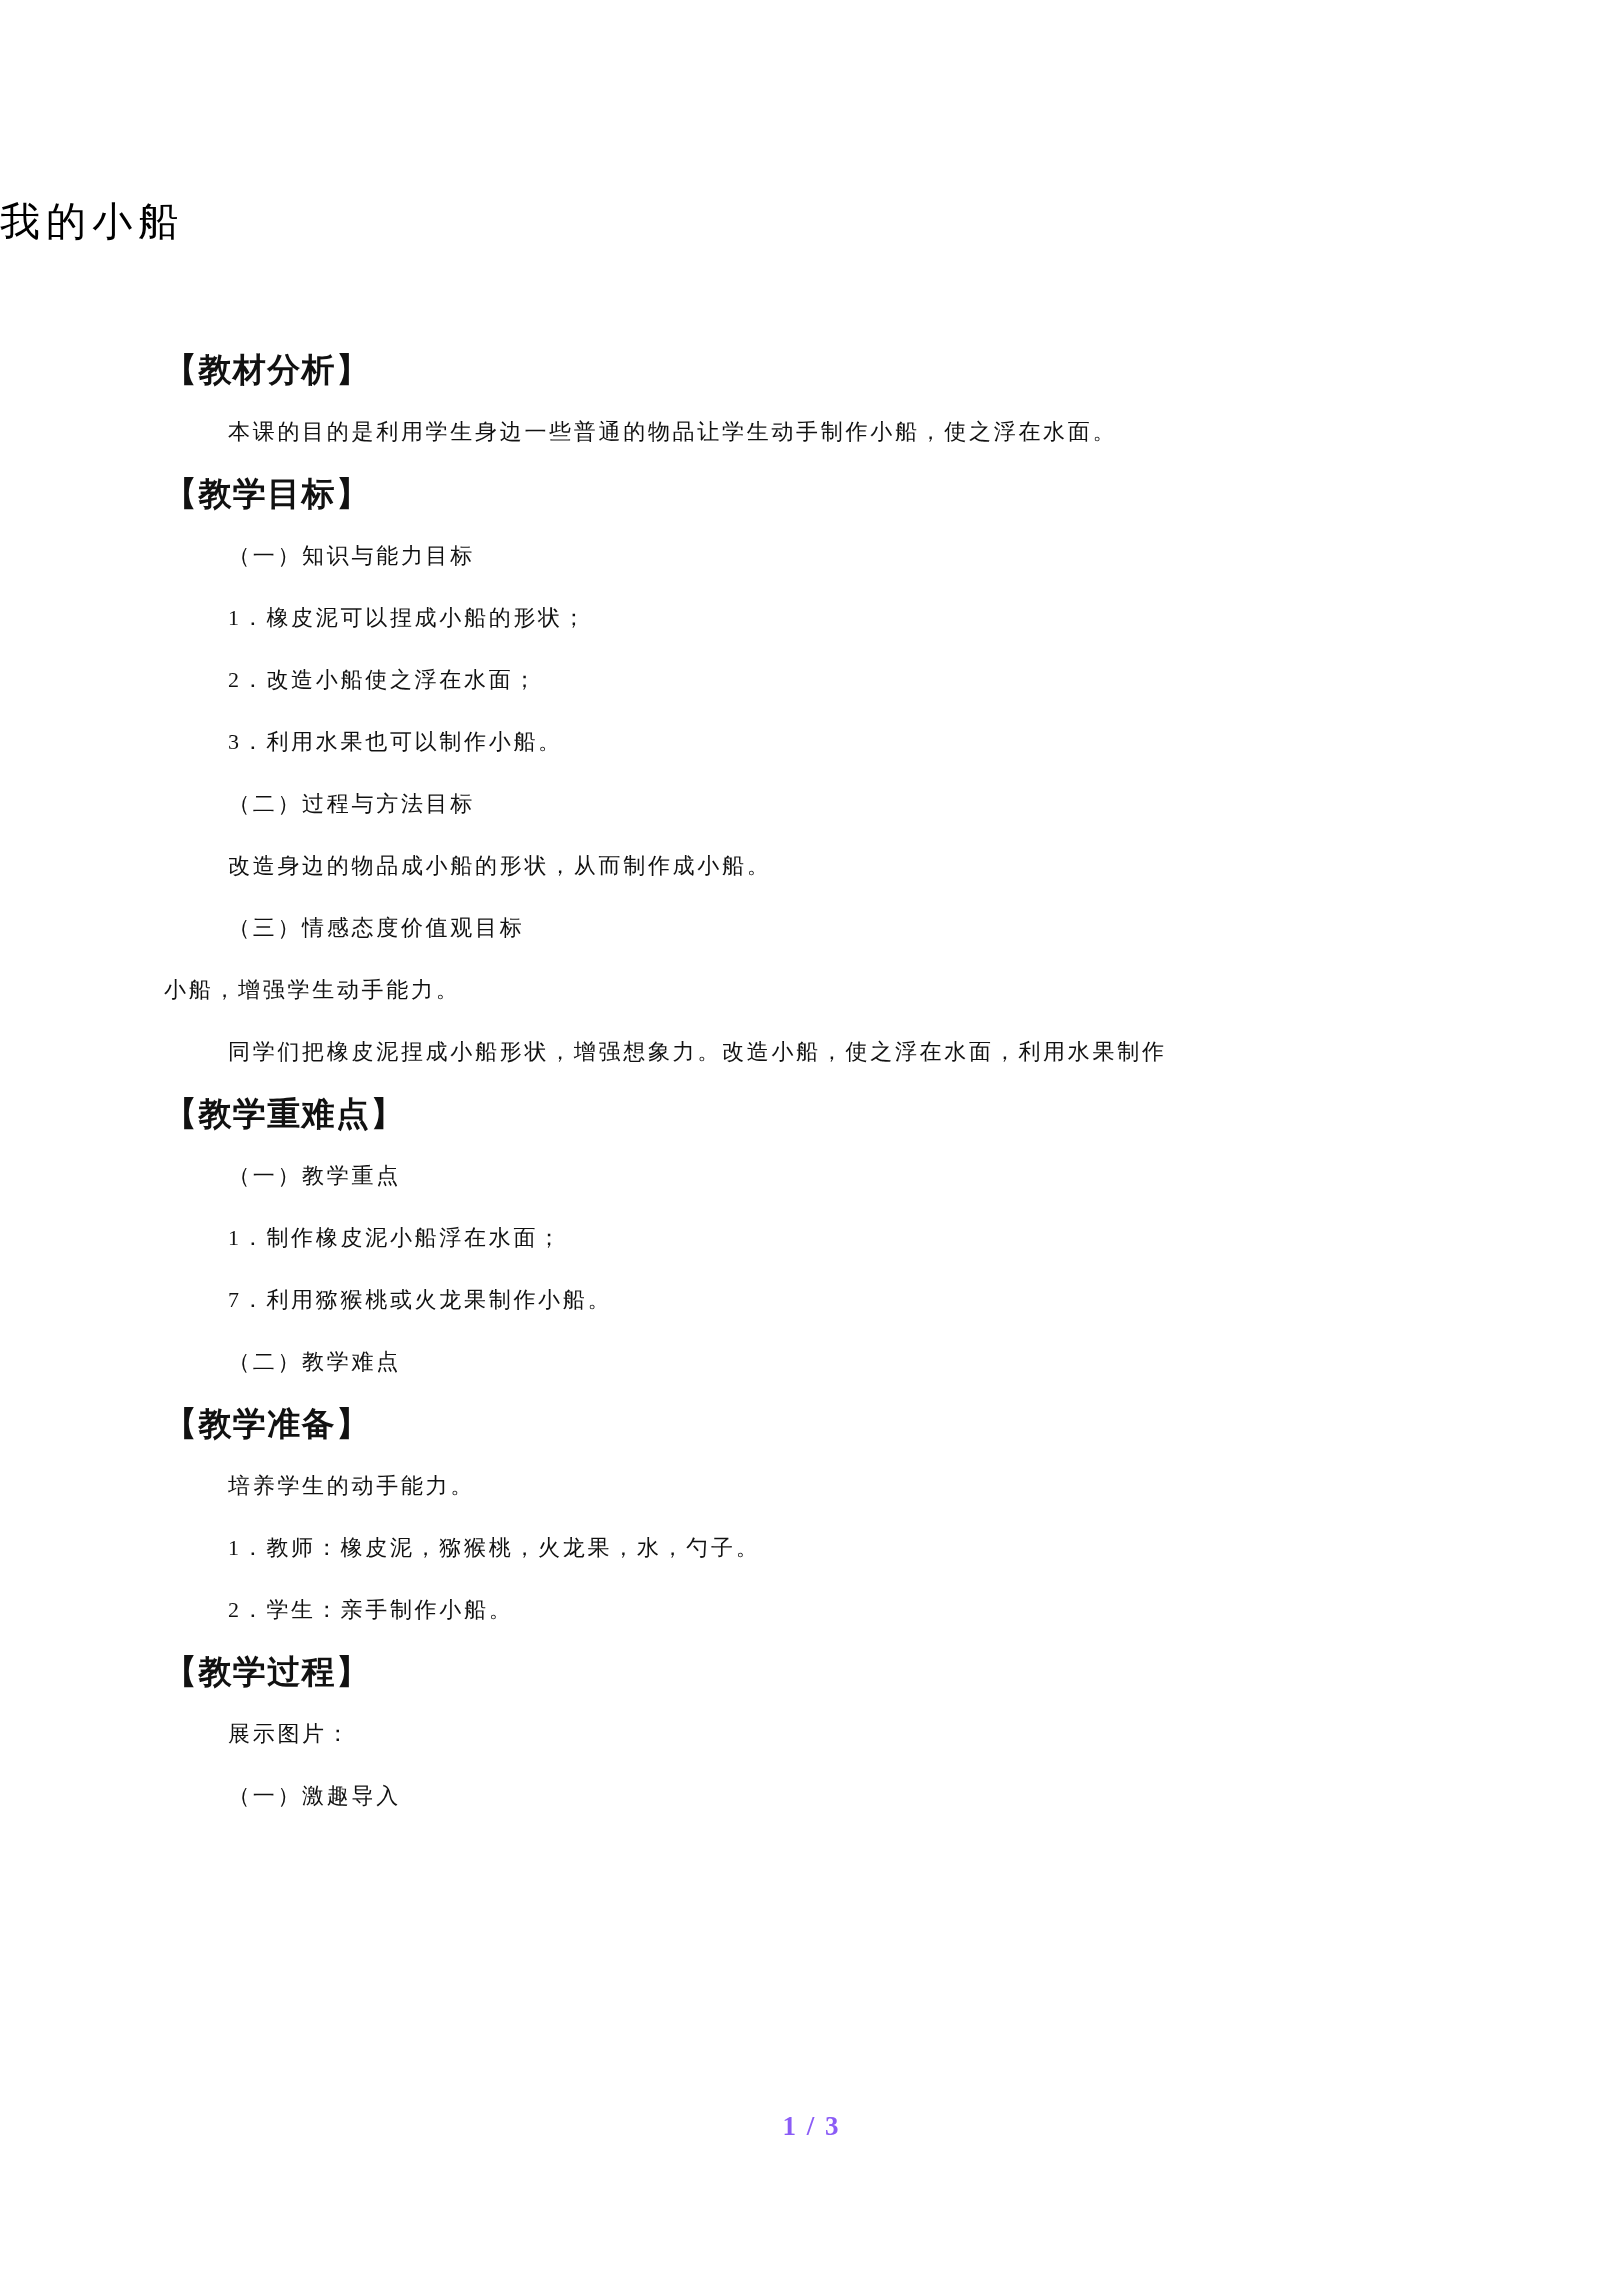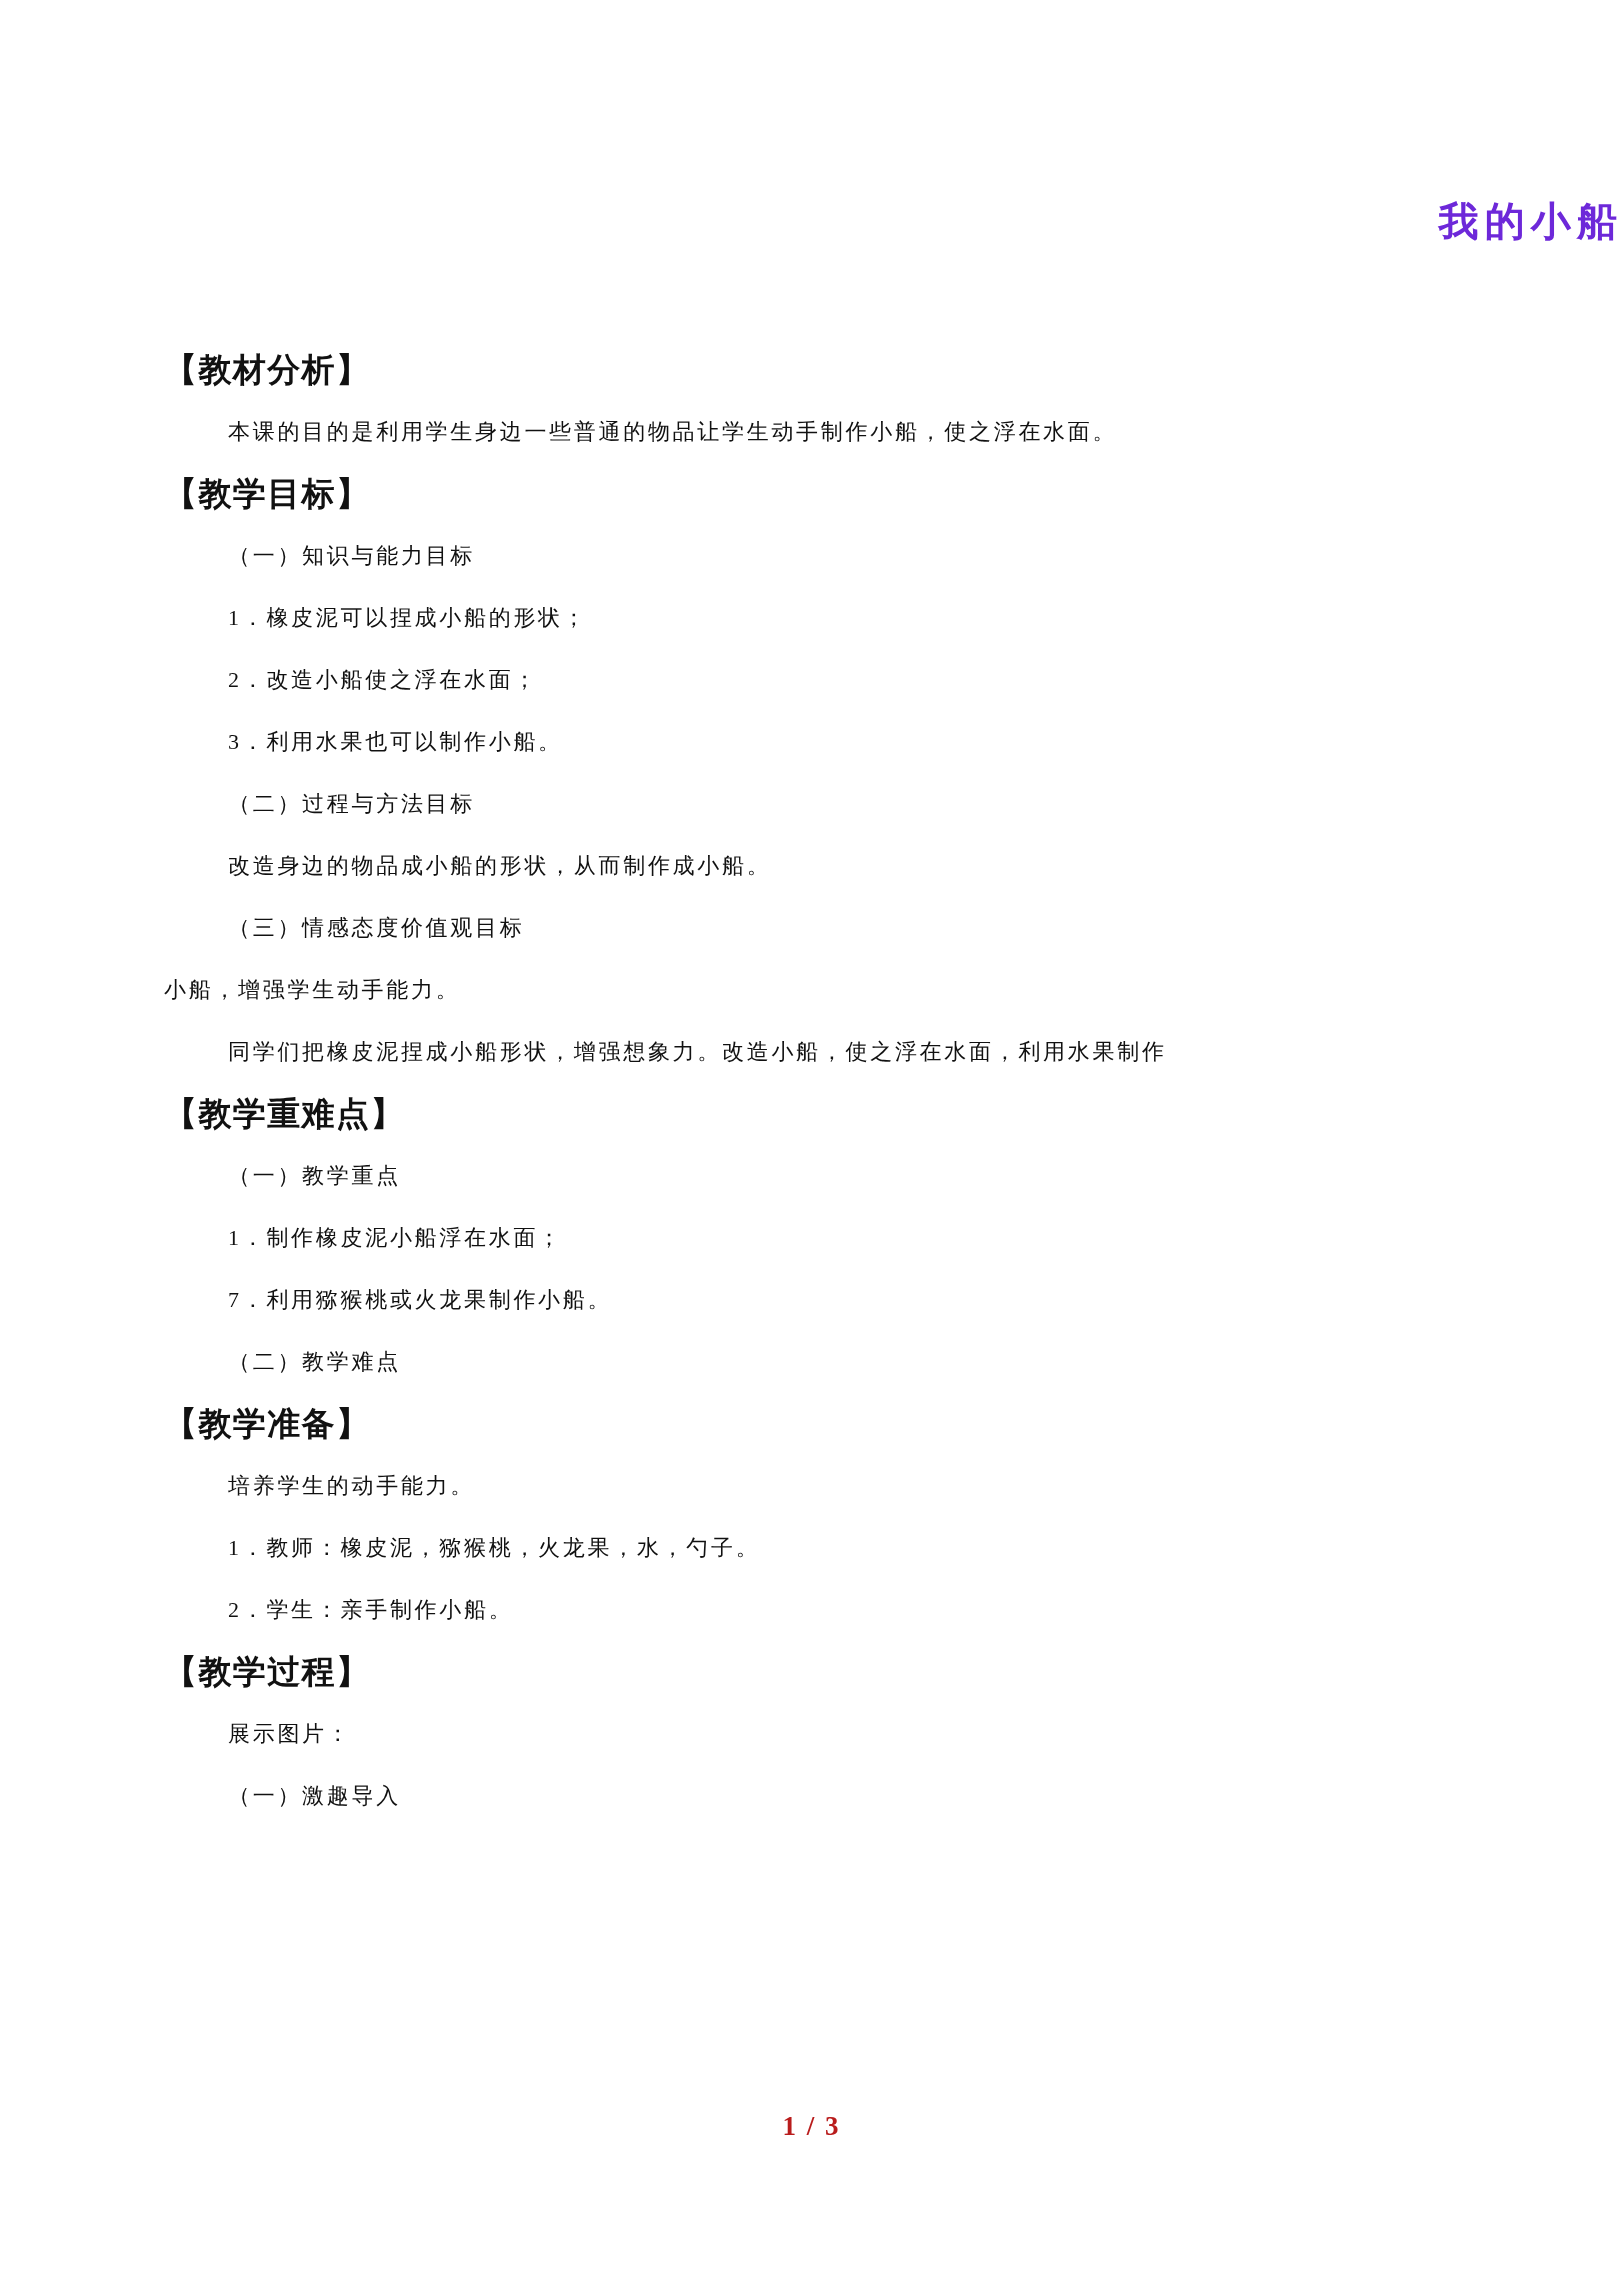--- a/index.html
+++ b/index.html
@@ -15,25 +15,25 @@
     font-family: "Liberation Serif", "DejaVu Serif", serif;
     color: #111111;
     overflow: hidden;
   }
   .doc-title {
     position: absolute;
     top: 194px;
     left: 0;
     width: 100%;
     margin: 0;
-    text-align: right;
+    text-align: left;
     font-size: 40px;
-    font-weight: 700;
+    font-weight: 400;
     letter-spacing: 6.1px;
-    color: #6d28d9;
+    color: #000000;
   }
   .doc-body {
     position: absolute;
     top: 339px;
     left: 164px;
     width: 1306px;
   }
   .line {
     height: 62px;
     display: flex;
@@ -55,21 +55,21 @@
   }
   .doc-footer {
     position: absolute;
     top: 2111px;
     left: 0;
     width: 100%;
     text-align: center;
     font-size: 27px;
     font-weight: 700;
     letter-spacing: 2px;
-    color: #b91c1c;
+    color: #8b5cf6;
   }
 </style>
 </head>
 <body>
 
 <div class="page">
   <h1 class="doc-title">我的小船</h1>
 
   <div class="doc-body">
       <div class="line heading">【教材分析】</div>

